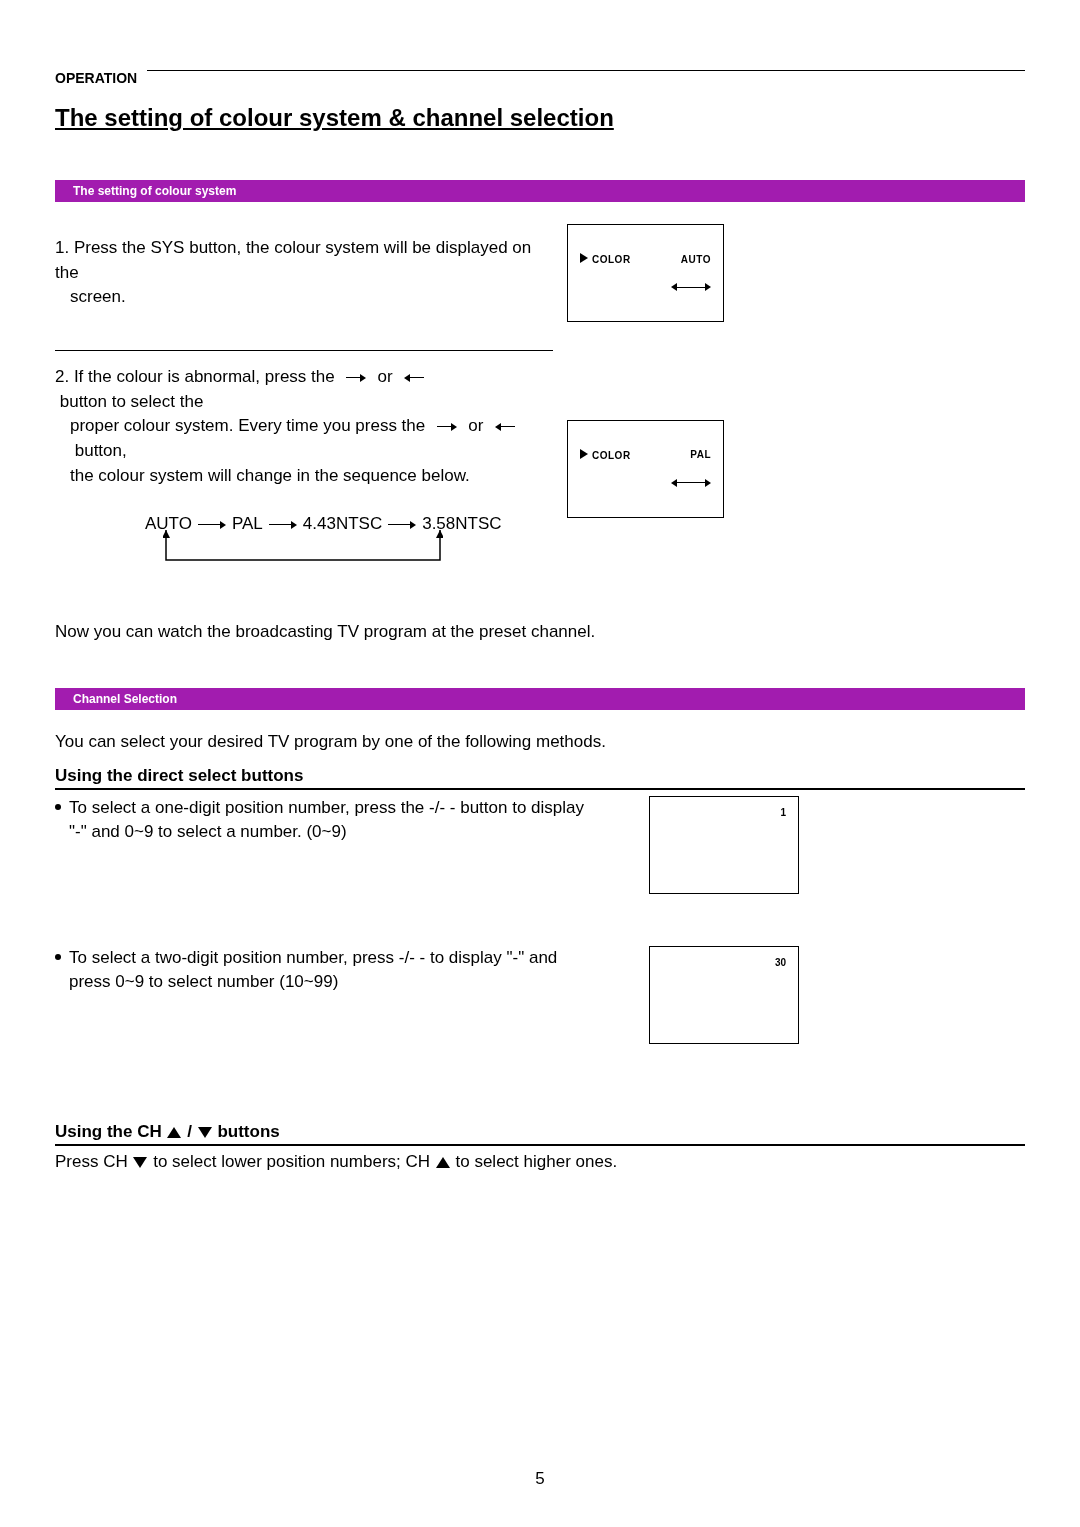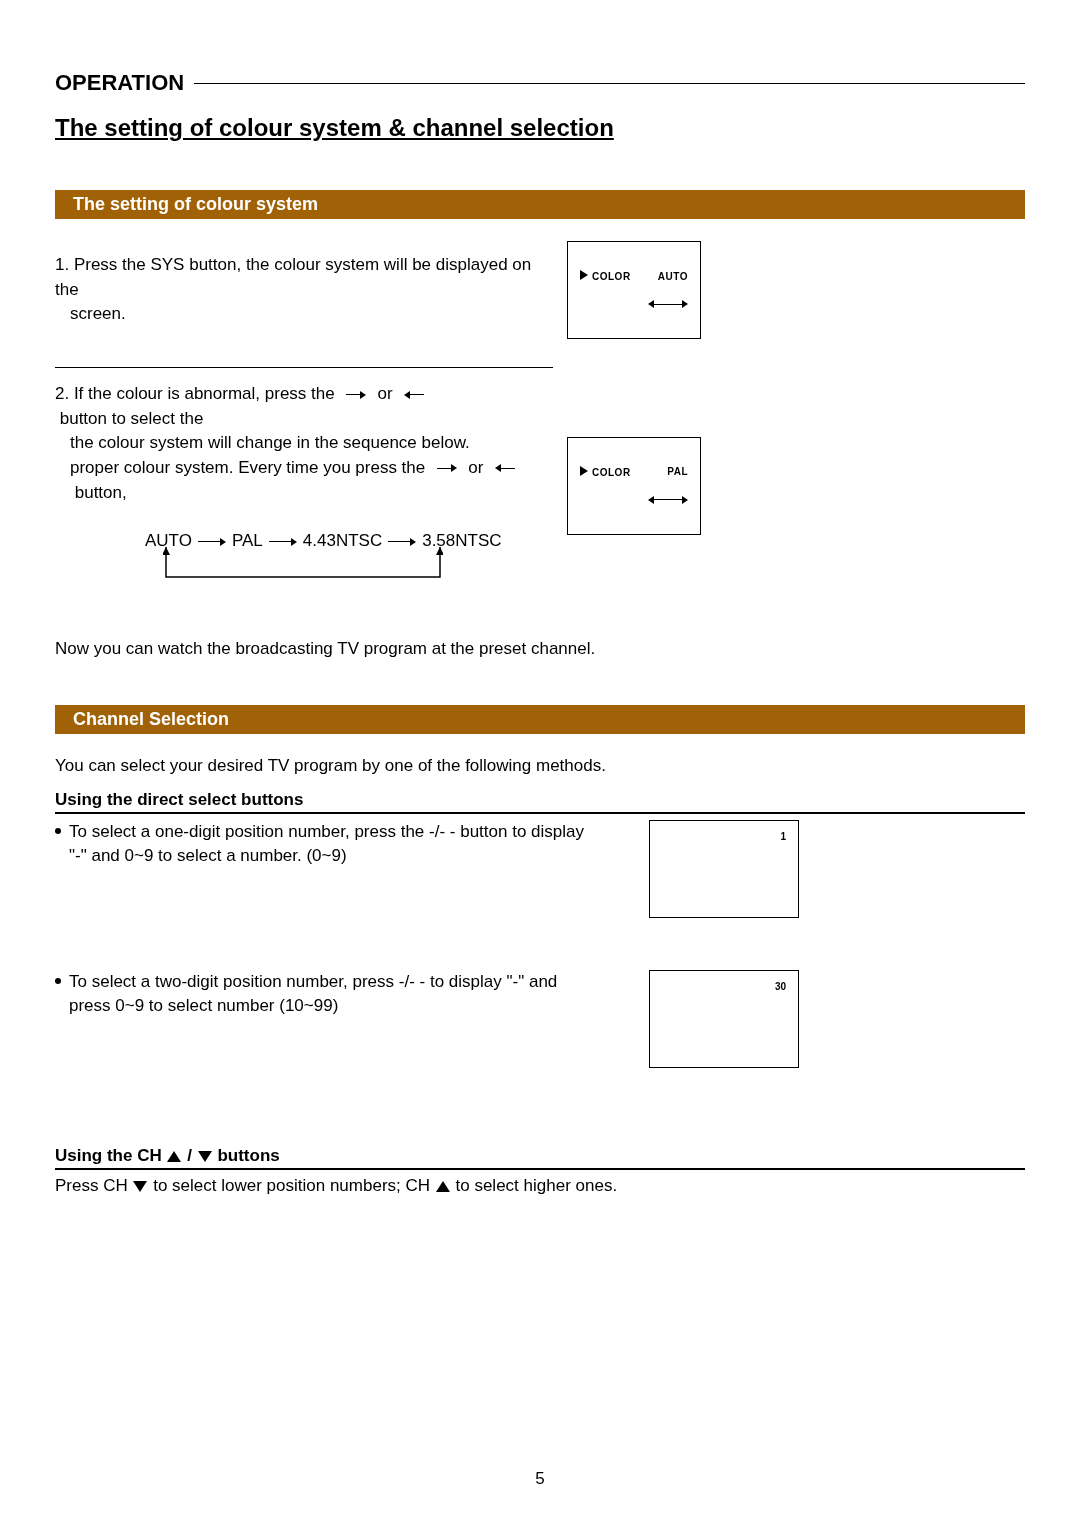--- a/index.html
+++ b/index.html
@@ -10,42 +10,42 @@
     color: #000;
   }
   .page {
     width: 1080px;
     height: 1527px;
     position: relative;
     box-sizing: border-box;
     padding: 70px 55px 40px 55px;
   }
   .section-title {
-    font-size: 22px;
-    font-weight: bold;
-    display: flex;
-    align-items: center;
+    font-size: 14px;
+    font-weight: bold;
+    display: flex;
+    align-items: flex-start;
     gap: 10px;
     margin-bottom: 18px;
   }
   .section-title .rule {
     flex: 1;
     border-top: 1.5px solid #000;
   }
   .sub-title {
     font-size: 24px;
     font-weight: bold;
     margin-bottom: 48px;
     text-decoration: underline;
   }
   .black-bar {
-    background: #a16207;
+    background: #a21caf;
     color: #fff;
     font-weight: bold;
-    font-size: 18px;
+    font-size: 12px;
     padding: 4px 18px;
     margin-bottom: 22px;
   }
   .row {
     display: flex;
     align-items: center;
     gap: 14px;
   }
   .col-text {
     flex: 0 0 498px;
@@ -59,21 +59,21 @@
     border: 1.5px solid #000;
     width: 135px;
     height: 90px;
     position: relative;
     font-size: 10px;
     font-weight: bold;
     box-sizing: border-box;
   }
   .osd-box.tall {
     height: 98px;
-    width: 134px;
+    width: 157px;
   }
   .osd-color-line {
     position: absolute;
     top: 28px;
     left: 12px;
     right: 12px;
     display: flex;
     justify-content: space-between;
     align-items: center;
     letter-spacing: 0.5px;
@@ -305,34 +305,34 @@
             <span class="head-r"></span>
           </span>
         <span class="il"> or </span>
         <span class="inline-arrow">
             <span class="head-l"></span>
             <span class="shaft"></span>
           </span>
         <span class="il"> button to select the</span>
       </div>
       <div class="indent">
-        <span>the colour system will change in the sequence below.</span>
-      </div>
-      <div class="indent">
         <span class="il">proper colour system. Every time you press the </span>
         <span class="inline-arrow">
             <span class="shaft"></span>
             <span class="head-r"></span>
           </span>
         <span class="il"> or </span>
         <span class="inline-arrow">
             <span class="head-l"></span>
             <span class="shaft"></span>
           </span>
         <span class="il"> button,</span>
+      </div>
+      <div class="indent">
+        <span>the colour system will change in the sequence below.</span>
       </div>
 
       <div class="seq">
         <div class="seq-line">
           <span>AUTO</span>
           <span class="seq-arrow">
               <span class="shaft"></span>
               <span class="head-r"></span>
             </span>
           <span>PAL</span>

